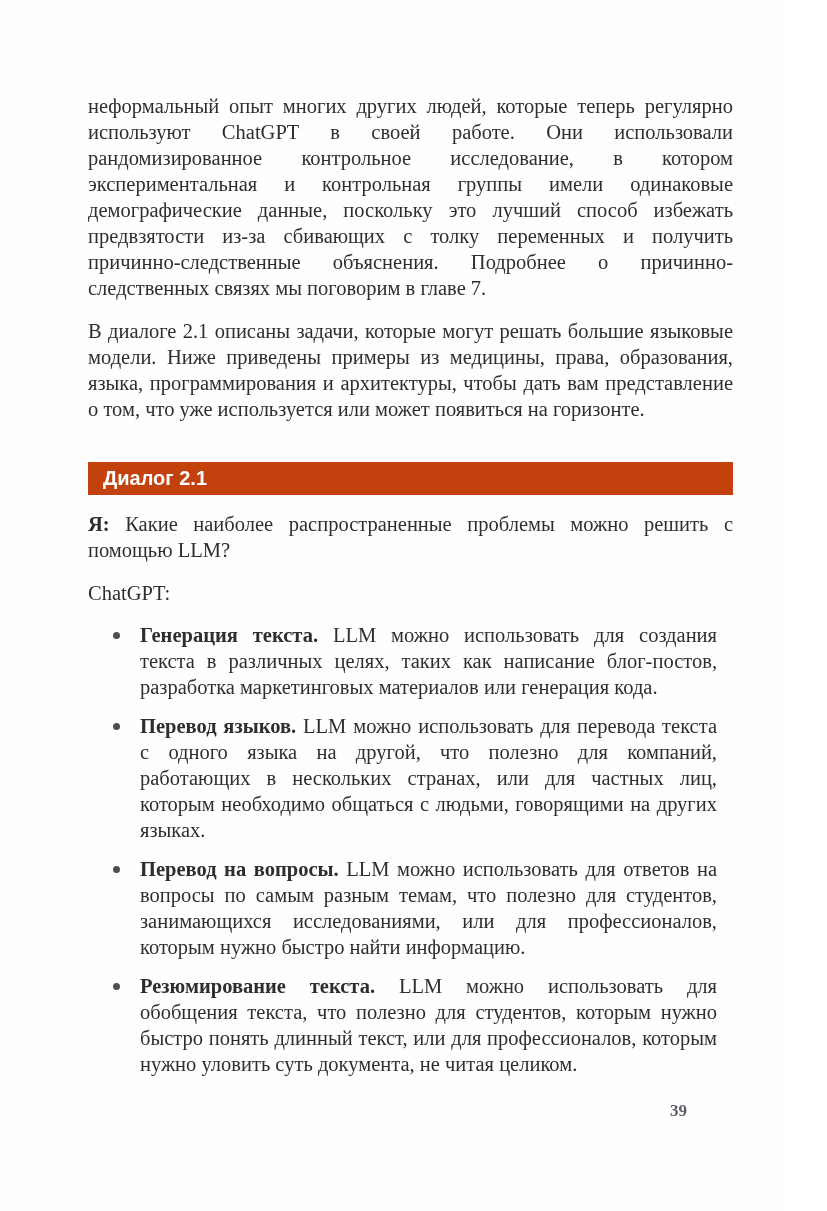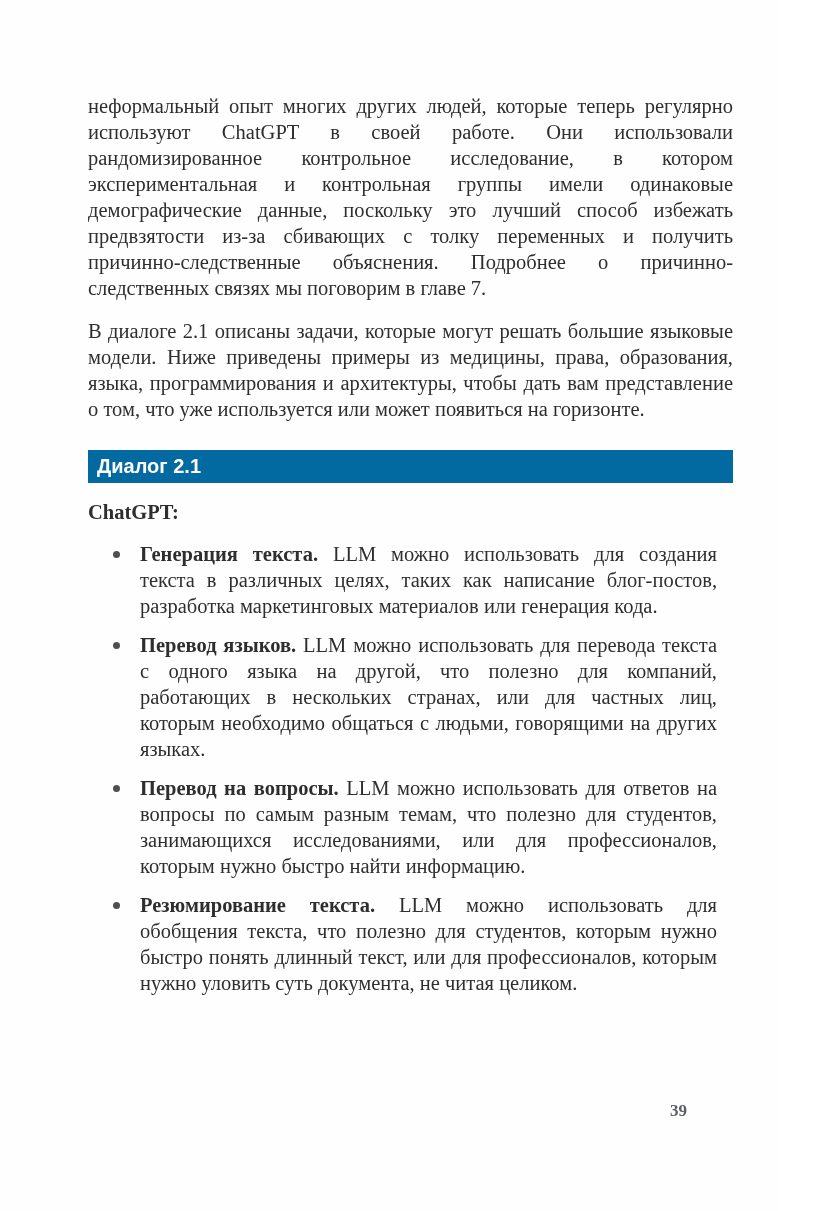--- a/index.html
+++ b/index.html
@@ -22,44 +22,44 @@
     top: 93px;
     width: 645px;
   }
   p.body-par {
     margin: 0 0 17px 0;
     font-size: 20.5px;
     line-height: 26px;
     text-align: justify;
   }
   .dialog-bar {
-    margin: 28px 0 16px 0;
+    margin: 40px 0 16px 0;
     height: 33px;
     line-height: 33px;
-    background: #0369a1;
+    background: #c2410c;
     color: #ffffff;
     font-family: "Liberation Sans", "DejaVu Sans", sans-serif;
     font-weight: bold;
     font-size: 20px;
-    padding-left: 9px;
+    padding-left: 15px;
   }
   .qa-par {
     margin: 0 0 17px 0;
     font-size: 20.5px;
     line-height: 26px;
     text-align: justify;
   }
   .speaker {
     font-weight: bold;
   }
   .answer-label {
     margin: 9px 0 13px 0;
     font-size: 20.5px;
     line-height: 26px;
-    font-weight: bold;
+    font-weight: normal;
   }
   .bullet-list {
     margin: 16px;
     padding: 0;
     list-style: none;
   }
   .bullet-item {
     display: flex;
     margin: 0 0 13px 0;
   }
@@ -97,20 +97,24 @@
   <div class="content">
 
     <p class="body-par">неформальный опыт многих других людей, которые теперь регулярно используют ChatGPT в своей работе. Они использовали рандомизированное контрольное исследование, в котором экспериментальная и контрольная группы имели одинаковые демографические данные, поскольку это лучший способ избежать предвзятости из-за сбивающих с толку переменных и получить причинно-следственные объяснения. Подробнее о причинно-следственных связях мы поговорим в главе 7.</p>
 
     <p class="body-par">В диалоге 2.1 описаны задачи, которые могут решать большие языковые модели. Ниже приведены примеры из медицины, права, образования, языка, программирования и архитектуры, чтобы дать вам представление о том, что уже используется или может появиться на горизонте.</p>
 
     <div class="dialog-bar">
       <span>Диалог 2.1</span>
     </div>
 
+    <p class="qa-par">
+      <span class="speaker">Я:</span>
+      <span>Какие наиболее распространенные проблемы можно решить с помощью LLM?</span>
+    </p>
 
     <p class="answer-label">ChatGPT:</p>
 
     <ul class="bullet-list">
 
       <li class="bullet-item">
         <span class="bullet-dot"></span>
         <div class="bullet-body">
           <span class="bullet-lead">Генерация текста.</span>
           <span>LLM можно использовать для создания текста в различных целях, таких как написание блог-постов, разработка маркетинговых материалов или генерация кода.</span>

